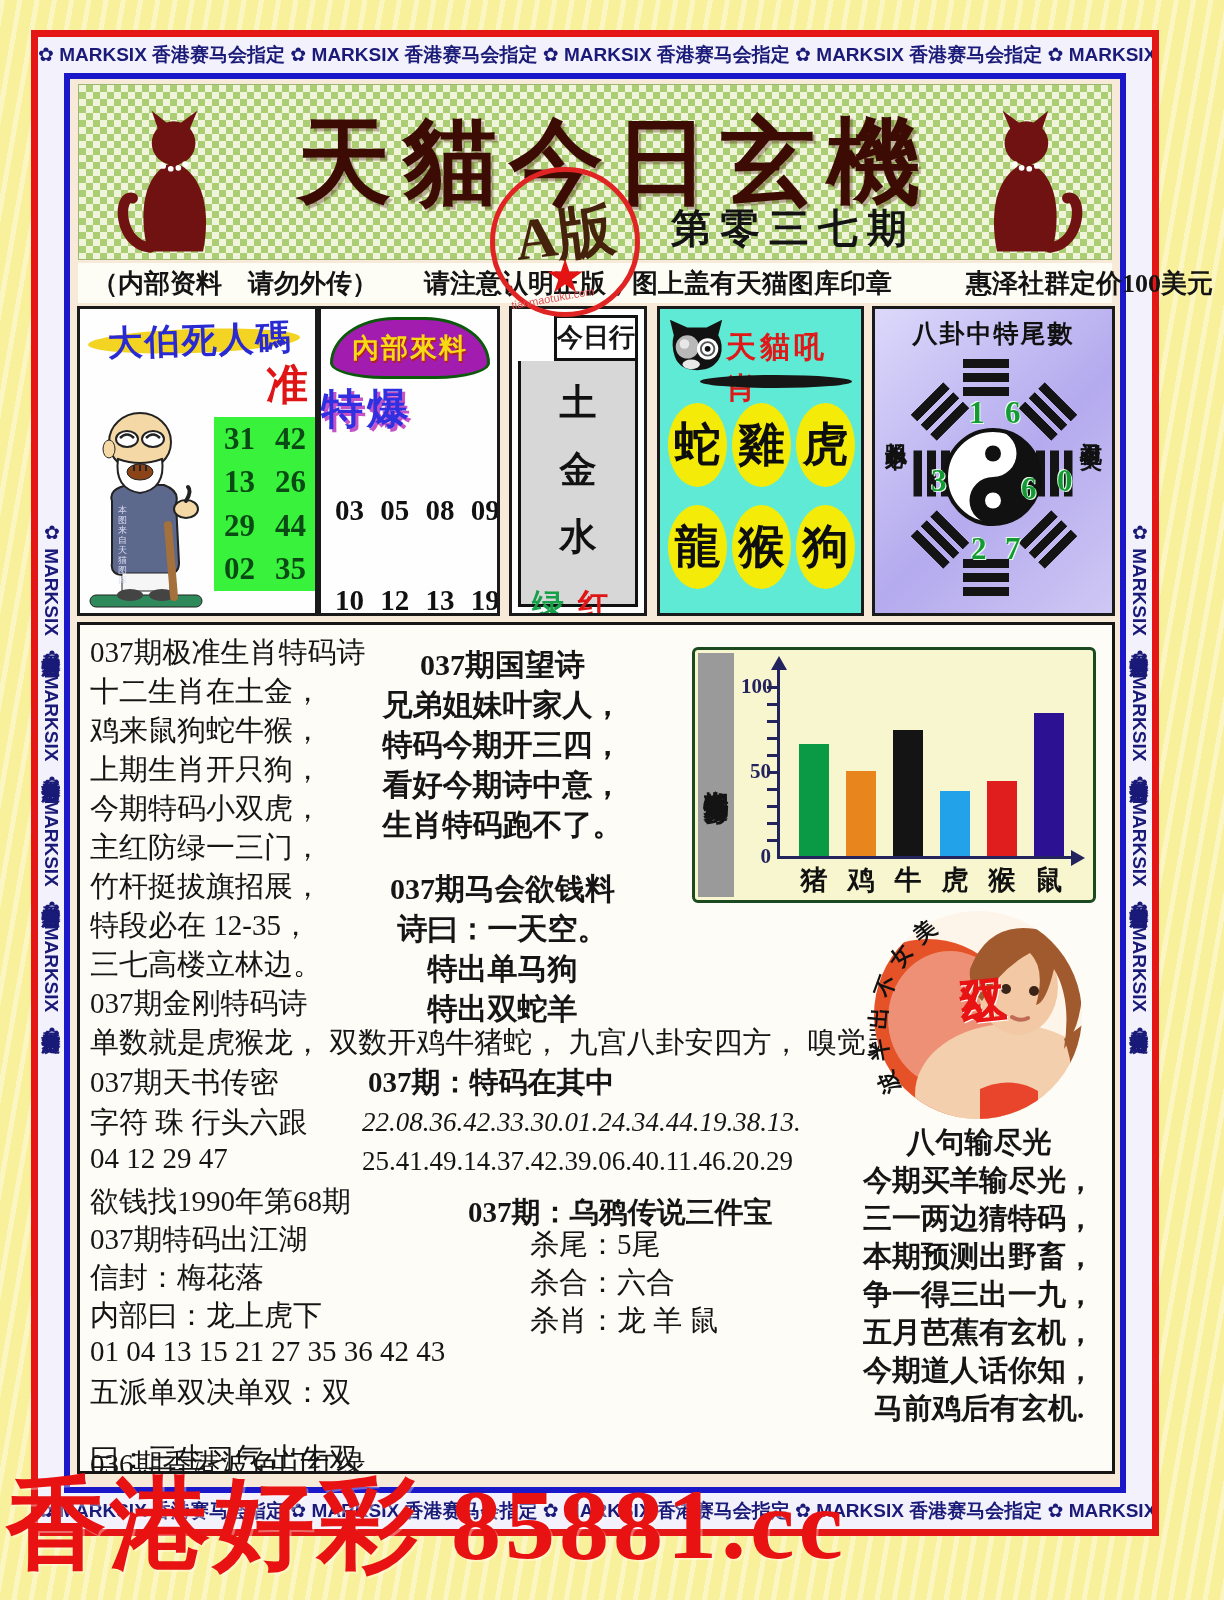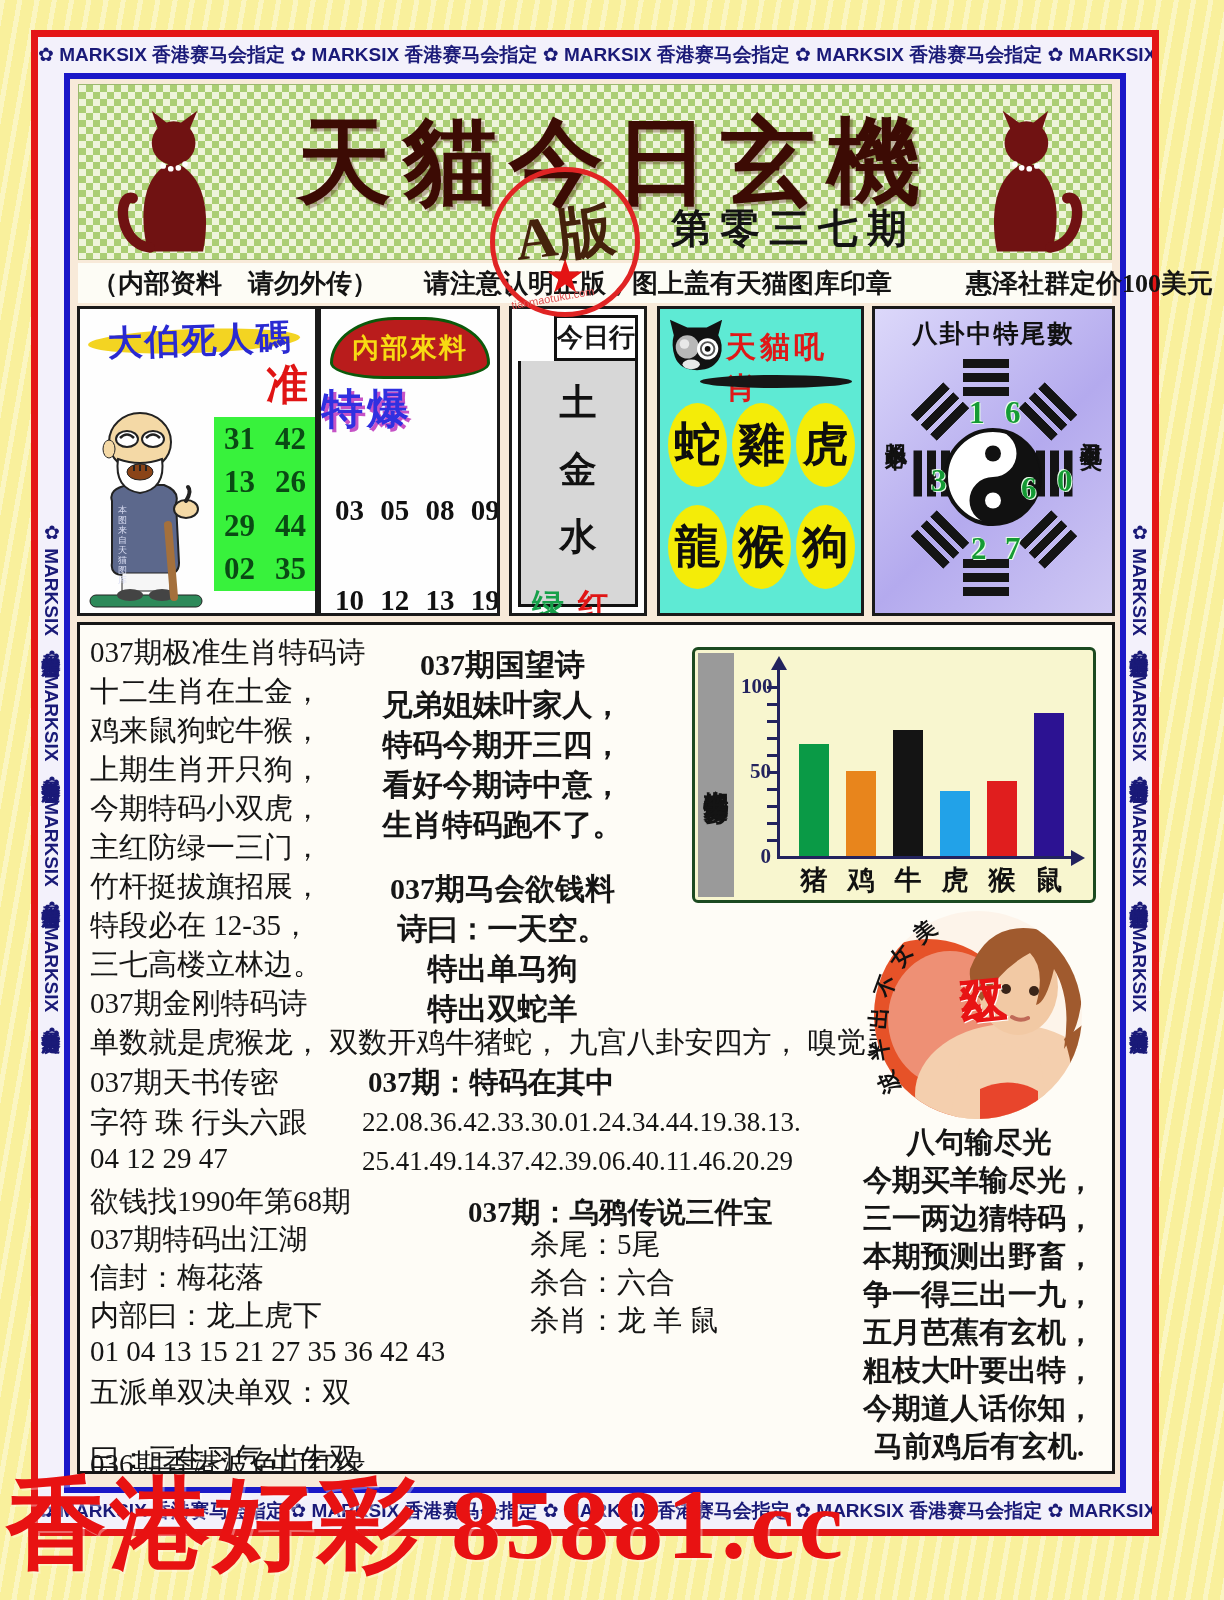--- a/index.html
+++ b/index.html
@@ -48,21 +48,21 @@
   .pa{left:7px;width:241px;}
   .pa-swash{position:absolute;left:8px;top:20px;width:212px;height:24px;background:#f3d422;border-radius:50%;transform:rotate(-2deg);}
   .pa-title{position:absolute;left:6px;top:8px;width:228px;text-align:center;font-size:35px;font-weight:bold;
             color:#2a2ad2;letter-spacing:2px;transform:rotate(-2deg);}
   .pa-sure{position:absolute;left:186px;top:48px;font-size:42px;font-weight:bold;color:#e01414;}
   .pa-man{position:absolute;left:2px;top:88px;}
   .pa-grid{position:absolute;left:134px;top:108px;width:102px;height:174px;background:#38f23c;
            display:grid;grid-template-columns:1fr 1fr;align-content:space-around;justify-items:center;
            font-size:31px;font-weight:bold;color:#0a4a14;}
   .pb{left:248px;width:182px;}
-  .pb-arch{position:absolute;left:9px;top:8px;width:160px;height:62px;background:#b91c1c;border:3px solid #0b5a0b;
+  .pb-arch{position:absolute;left:9px;top:8px;width:160px;height:62px;background:#a21caf;border:3px solid #0b5a0b;
            border-radius:50% 50% 42% 42% / 92% 92% 32% 32%;color:#f8da12;font-size:27px;font-weight:bold;
            text-align:center;line-height:56px;letter-spacing:2px;text-shadow:1px 2px 0 #b22020;}
   .pb-sub{position:absolute;left:0;right:0;top:72px;text-align:left;font-size:42px;font-weight:bold;
           color:#3030e0;text-shadow:3px 3px 0 #c653c6;letter-spacing:4px;}
   .pb-rows{position:absolute;left:14px;top:126px;font-size:29px;font-weight:bold;line-height:30px;
            color:#111;word-spacing:9px;white-space:pre;}
   .pc{left:439px;width:138px;}
   .pc-title{position:absolute;left:6px;top:6px;right:6px;height:46px;background:#fff;border:3px solid #111;
             font-size:26px;font-weight:bold;text-align:center;line-height:40px;margin-left:36px;}
   .pc-body{position:absolute;left:6px;top:52px;right:6px;bottom:6px;background:#d7d7d7;border:3px solid #111;
@@ -307,21 +307,21 @@
         <div>诗曰：一天空。</div>
         <div>特出单马狗</div>
         <div>特出双蛇羊</div>
       </div>
 
       <div class="txt" style="left:10px;top:398px;">单数就是虎猴龙， 双数开鸡牛猪蛇， 九宫八卦安四方， 嗅觉灵敏能守财。</div>
 
       <div class="txt" style="left:10px;top:438px;">037期天书传密</div>
       <div class="txt bold" style="left:288px;top:438px;">037期：特码在其中</div>
       <div class="txt" style="left:10px;top:478px;">字符  珠  行头六跟</div>
-      <div class="txt" style="left:282px;top:482px;font-size:27px;">22.08.36.42.33.30.01.24.34.44.19.38.13.</div>
+      <div class="txt" style="left:282px;top:482px;font-size:27px;font-style:italic;">22.08.36.42.33.30.01.24.34.44.19.38.13.</div>
       <div class="txt" style="left:10px;top:517px;">04  12  29  47</div>
       <div class="txt" style="left:282px;top:521px;font-size:27px;">25.41.49.14.37.42.39.06.40.11.46.20.29</div>
       <div class="txt" style="left:10px;top:557px;">欲钱找1990年第68期</div>
       <div class="txt bold" style="left:388px;top:568px;">037期：乌鸦传说三件宝</div>
       <div class="txt" style="left:10px;top:595px;">037期特码出江湖</div>
       <div class="txt" style="left:450px;top:600px;">杀尾：5尾</div>
       <div class="txt" style="left:10px;top:633px;">信封：梅花落</div>
       <div class="txt" style="left:450px;top:638px;">杀合：六合</div>
       <div class="txt" style="left:10px;top:671px;">内部曰：龙上虎下</div>
       <div class="txt" style="left:450px;top:676px;">杀肖：龙 羊 鼠</div>
@@ -396,21 +396,20 @@
         <div class="photo-red">红双</div>
       </div>
 
       <div class="txt col-right">
         <div>八句输尽光</div>
         <div>今期买羊输尽光，</div>
         <div>三一两边猜特码，</div>
         <div>本期预测出野畜，</div>
         <div>争一得三出一九，</div>
         <div>五月芭蕉有玄机，</div>
-        <div>粗枝大叶要出特，</div>
         <div>今期道人话你知，</div>
         <div>马前鸡后有玄机.</div>
       </div>
 
     </div>
   </div>
 </div>
 
 <div class="watermark">香港好彩 85881.cc</div>
 

